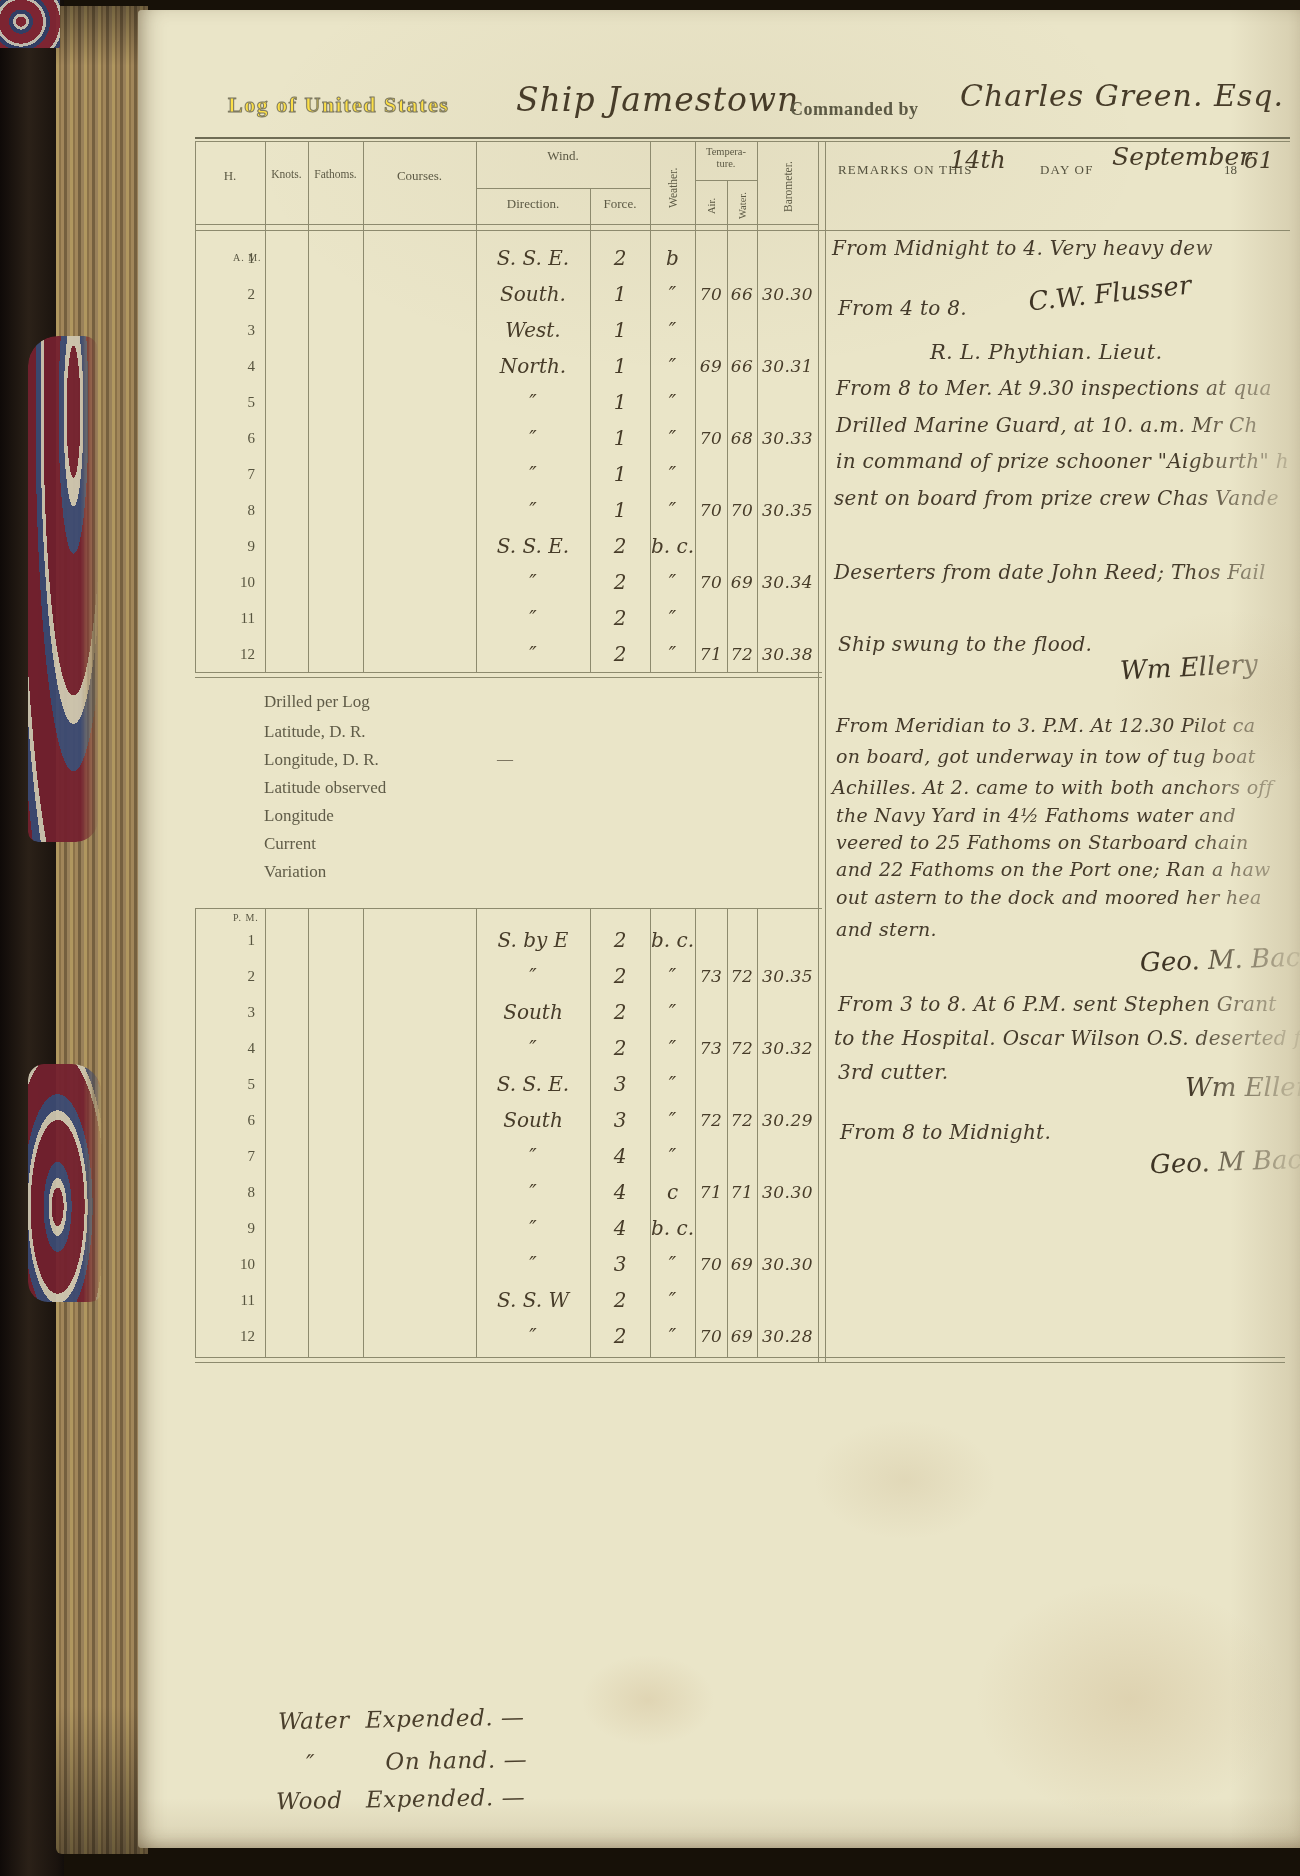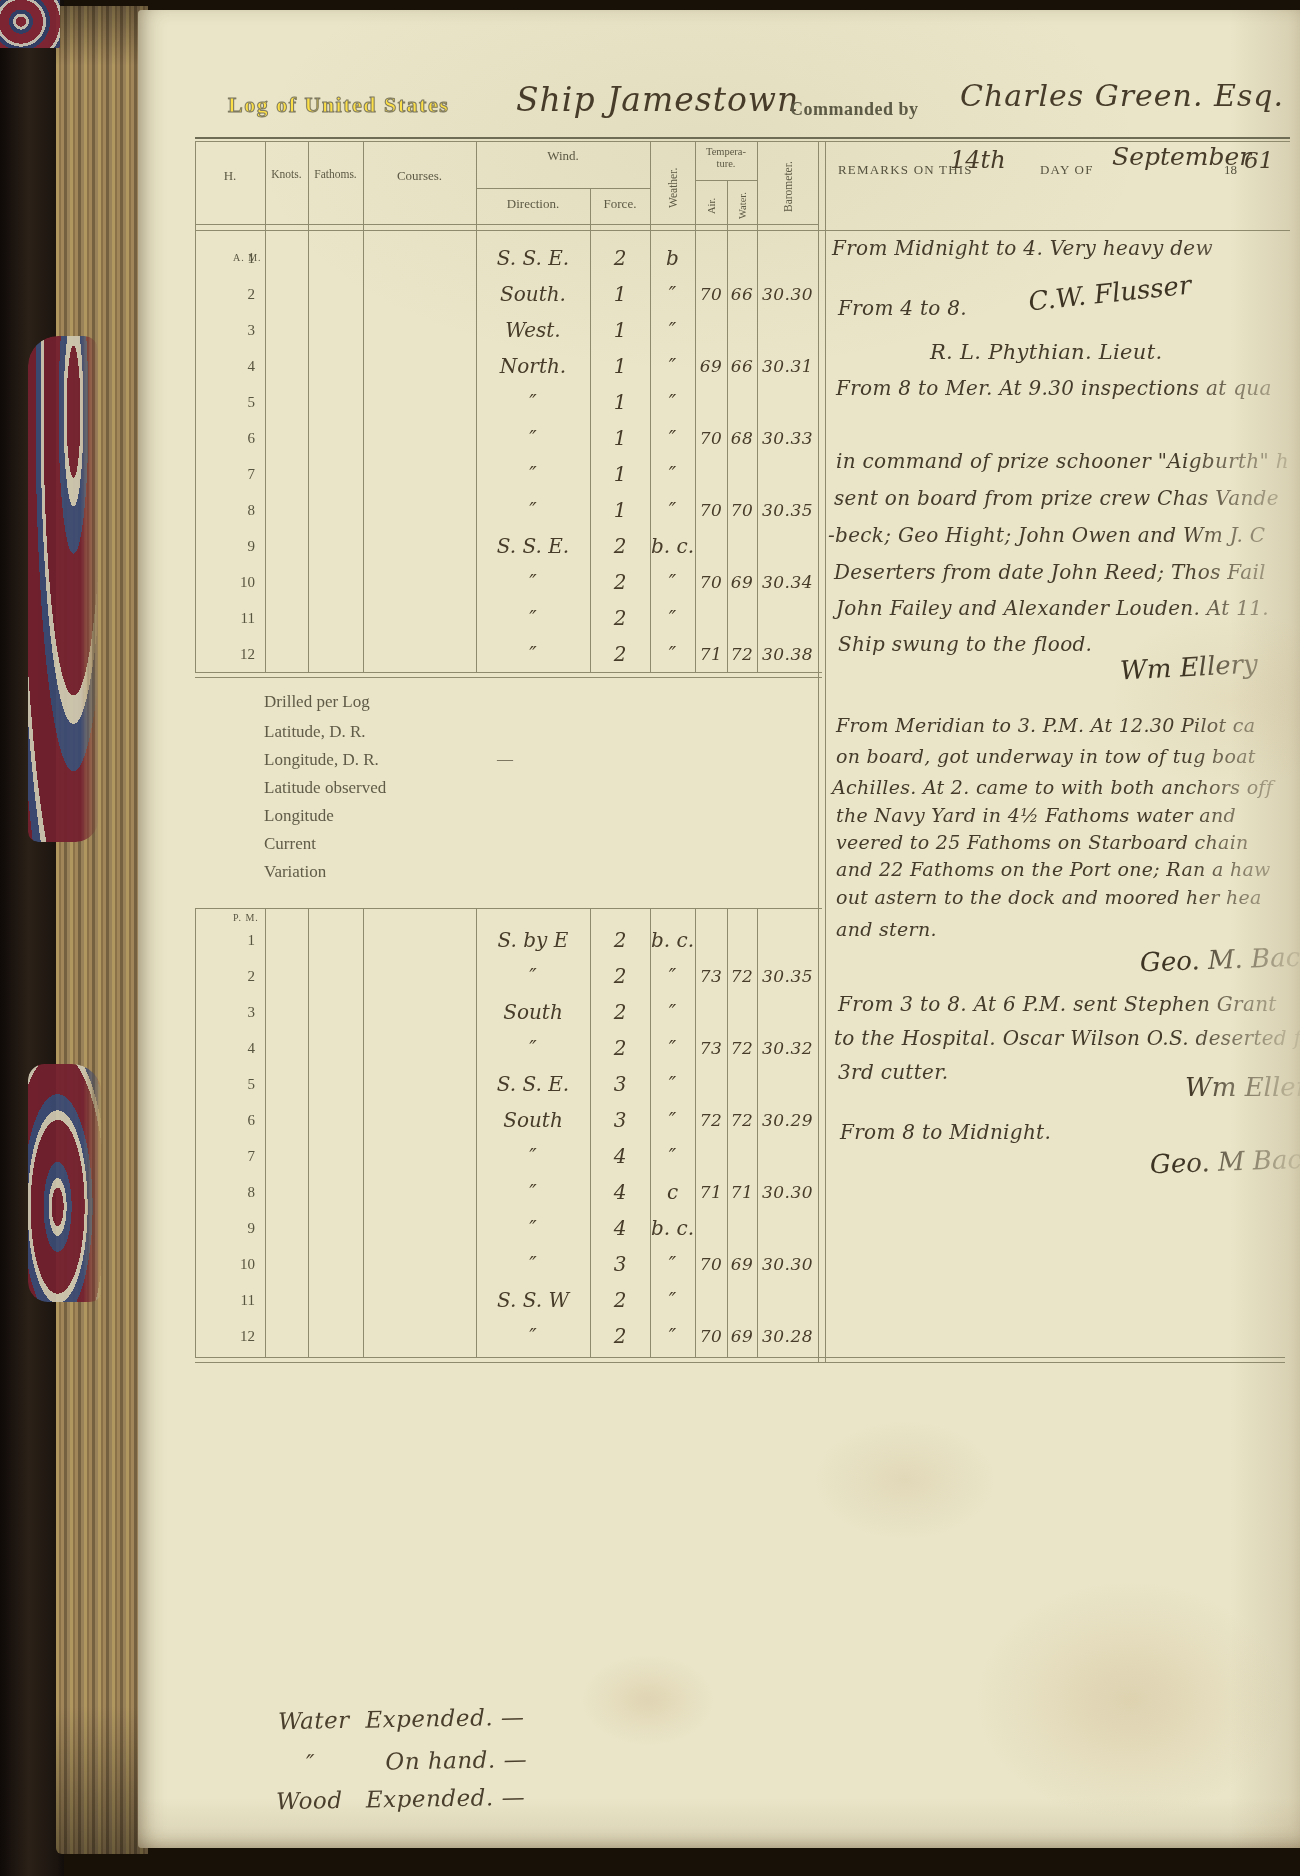--- a/index.html
+++ b/index.html
@@ -480,25 +480,24 @@
         <div class="c hw baro">30.28</div>
       </div>
     </div>
 
   <div class="remarks-layer">
     <div class="rl" style="left:6px;top:236px">From Midnight to 4. Very heavy dew</div>
     <div class="rl" style="left:12px;top:296px">From 4 to 8.</div>
     <div class="sig" style="left:202px;top:278px;transform:rotate(-6deg)">C.W. Flusser</div>
     <div class="rl" style="left:104px;top:340px;font-size:21px">R. L. Phythian. Lieut.</div>
     <div class="rl" style="left:10px;top:376px">From 8 to Mer. At 9.30 inspections at qua</div>
+    <div class="rl" style="left:10px;top:413px">Drilled Marine Guard, at 10. a.m. Mr Ch</div>
     <div class="rl" style="left:10px;top:449px">in command of prize schooner "Aigburth" h</div>
     <div class="rl" style="left:8px;top:486px">sent on board from prize crew Chas Vande</div>
-    <div class="rl" style="left:2px;top:523px">-beck; Geo Hight; John Owen and Wm J. C</div>
     <div class="rl" style="left:8px;top:560px">Deserters from date John Reed; Thos Fail</div>
-    <div class="rl" style="left:10px;top:596px">John Failey and Alexander Louden. At 11.</div>
     <div class="rl" style="left:12px;top:632px">Ship swung to the flood.</div>
     <div class="sig" style="left:294px;top:652px;transform:rotate(-3deg)">Wm Ellery</div>
 
     <div class="rl sm" style="left:10px;top:714px">From Meridian to 3. P.M. At 12.30 Pilot ca</div>
     <div class="rl sm" style="left:10px;top:745px">on board, got underway in tow of tug boat</div>
     <div class="rl sm" style="left:6px;top:776px">Achilles. At 2. came to with both anchors off</div>
     <div class="rl sm" style="left:10px;top:804px">the Navy Yard in 4½ Fathoms water and</div>
     <div class="rl sm" style="left:10px;top:831px">veered to 25 Fathoms on Starboard chain</div>
     <div class="rl sm" style="left:10px;top:858px">and 22 Fathoms on the Port one; Ran a haw</div>
     <div class="rl sm" style="left:10px;top:886px">out astern to the dock and moored her hea</div>

